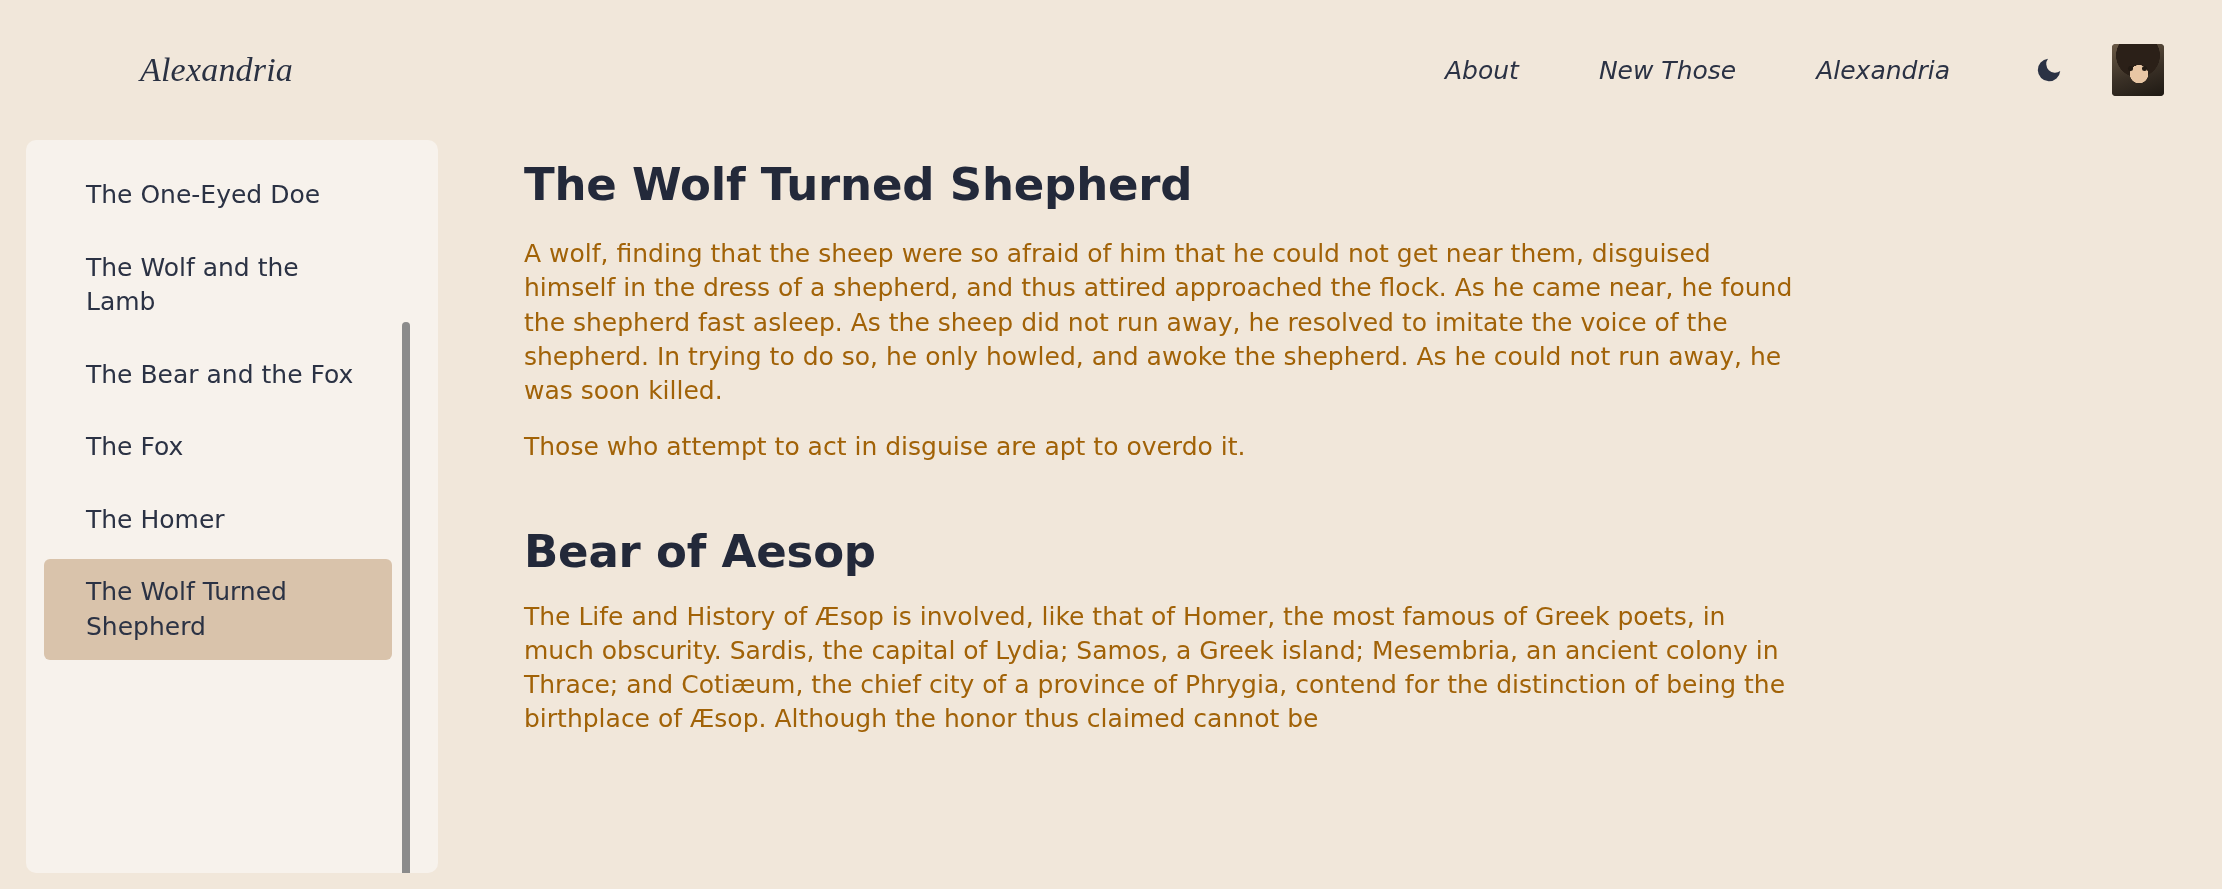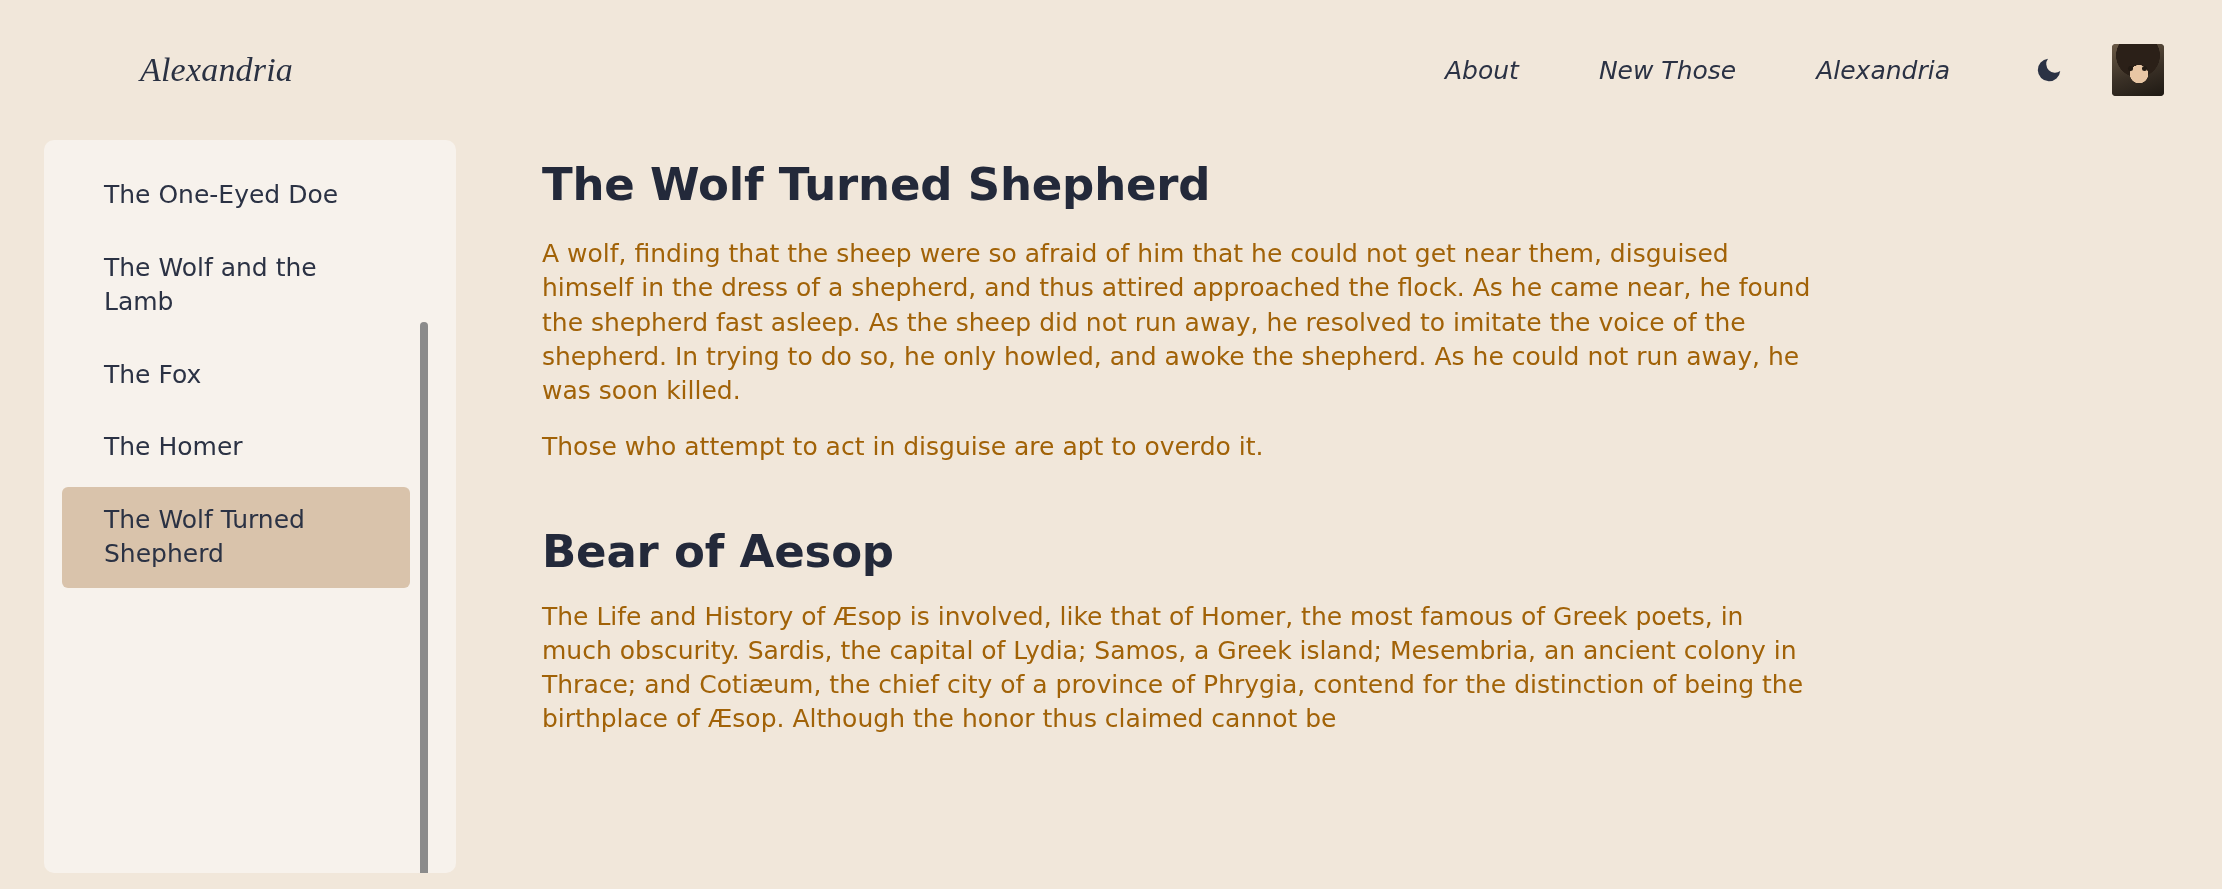--- a/index.html
+++ b/index.html
@@ -94,21 +94,20 @@
   
   .sidebar {
     width: 412px;
     flex: none;
     background: #f7f2ec;
     border-radius: 10px;
     padding: 22px 0 0 0;
     height: 733px;
     position: relative;
     overflow: hidden;
-    margin-left: 18px;
   }
   .sidebar-list {
     padding: 0 28px 0 0;
   }
   .side-item {
     font-family: "DejaVu Sans", sans-serif;
     font-size: 25px;
     line-height: 1.38;
     color: #2b3244;
     padding: 16px 22px 16px 42px;
@@ -190,20 +189,21 @@
     </div>
   </div>
 </div>
 
 <div class="layout">
 
   <div class="sidebar">
     <div class="sidebar-list">
       <div class="side-item">The One-Eyed Doe</div>
       <div class="side-item">The Wolf and the Lamb</div>
+      <div class="side-item">The Bear and the Fox</div>
       <div class="side-item">The Fox</div>
       <div class="side-item">The Homer</div>
       <div class="side-item active">The Wolf Turned Shepherd</div>
     </div>
     <div class="scroll-track"></div>
     <div class="scroll-thumb"></div>
   </div>
 
   <div class="content">
     <h1 class="note-title">The Wolf Turned Shepherd</h1>

